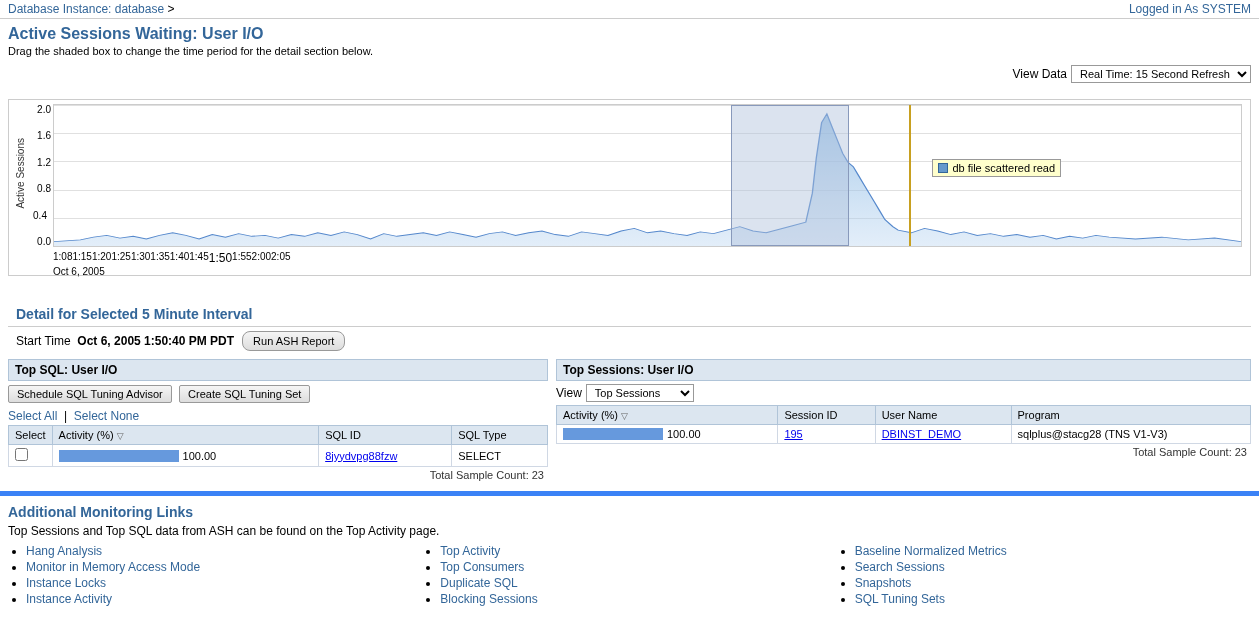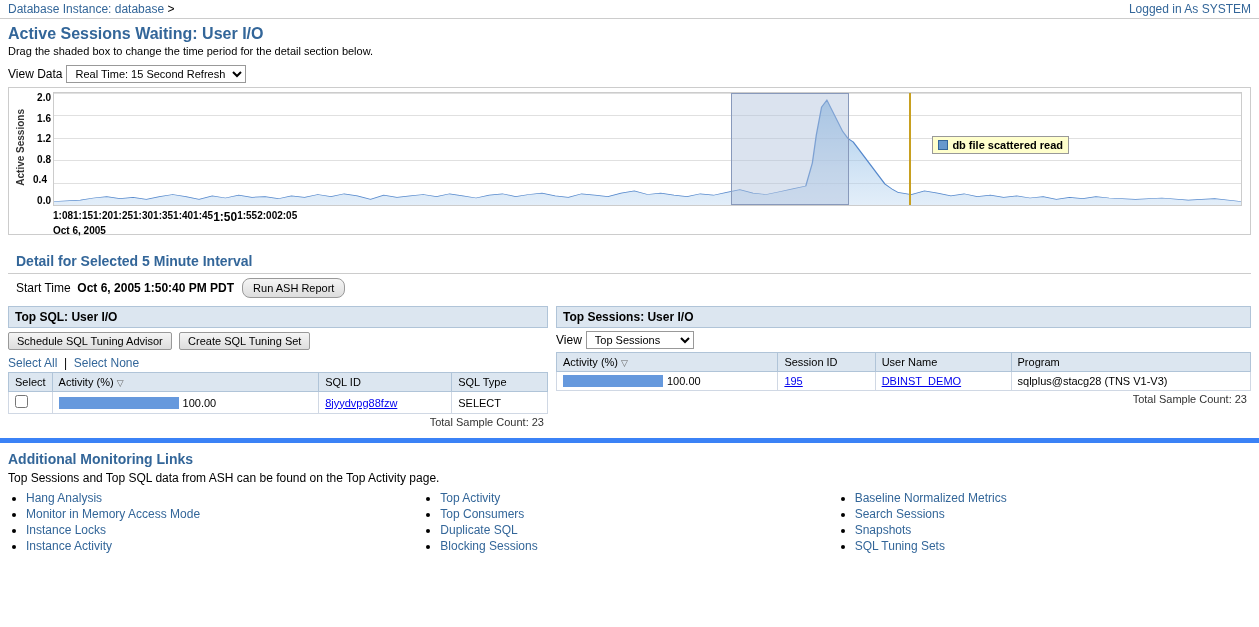--- a/index.html
+++ b/index.html
@@ -9,21 +9,21 @@
     .header-bar { background: #fff; border-bottom: 1px solid #ccc; padding: 2px 8px; display: flex; justify-content: space-between; align-items: center; }
     .breadcrumb a { color: #336699; text-decoration: none; font-size: 12px; }
     .breadcrumb span { color: #000; font-size: 12px; }
     .logged-in { color: #336699; font-size: 12px; }
     
     
     .page-title { color: #336699; font-size: 16px; font-weight: bold; padding: 6px 8px 2px 8px; }
     .page-subtitle { font-size: 11px; color: #000; padding: 0 8px 4px 8px; }
     
     
-    .view-data-row { display: flex; align-items: center; padding: 4px 8px; }
+    .view-data-row { display: flex; justify-content: flex-end; align-items: center; padding: 4px 8px; }
     .view-data-label { font-size: 12px; margin-right: 4px; }
     select.view-data-select { font-size: 11px; border: 1px solid #999; background: #fff; padding: 1px 4px; }
     
     
     .chart-container { position: relative; margin: 0 8px; border: 1px solid #ccc; background: #fff; height: 200px; }
     
     
     .chart-svg { position: absolute; left: 0; top: 0; width: 100%; height: 100%; }
     
     
@@ -94,21 +94,21 @@
 
 <div class="view-data-row">
   <span class="view-data-label">View Data</span>
   <select class="view-data-select">
     <option>Real Time: 15 Second Refresh</option>
     <option>Last 24 Hours</option>
     <option>Last 7 Days</option>
   </select>
 </div>
 
-<div class="chart-container" style="height:148px; margin: 0 8px; font-weight: bold;">
+<div class="chart-container" style="height:177px; margin: 12px 8px;">
 
   <div style="position:absolute;left:2px;top:0;bottom:28px;width:18px;display:flex;align-items:center;justify-content:center;">
     <span style="writing-mode:vertical-rl;transform:rotate(180deg);font-size:10px;color:#333;">Active Sessions</span>
   </div>
 
   <div style="position:absolute;left:20px;top:4px;bottom:28px;width:22px;display:flex;flex-direction:column;justify-content:space-between;">
     <span style="font-size:10px;text-align:right;">2.0</span>
     <span style="font-size:10px;text-align:right;">1.6</span>
     <span style="font-size:10px;text-align:right;">1.2</span>
     <span style="font-size:10px;text-align:right;">0.8</span>

